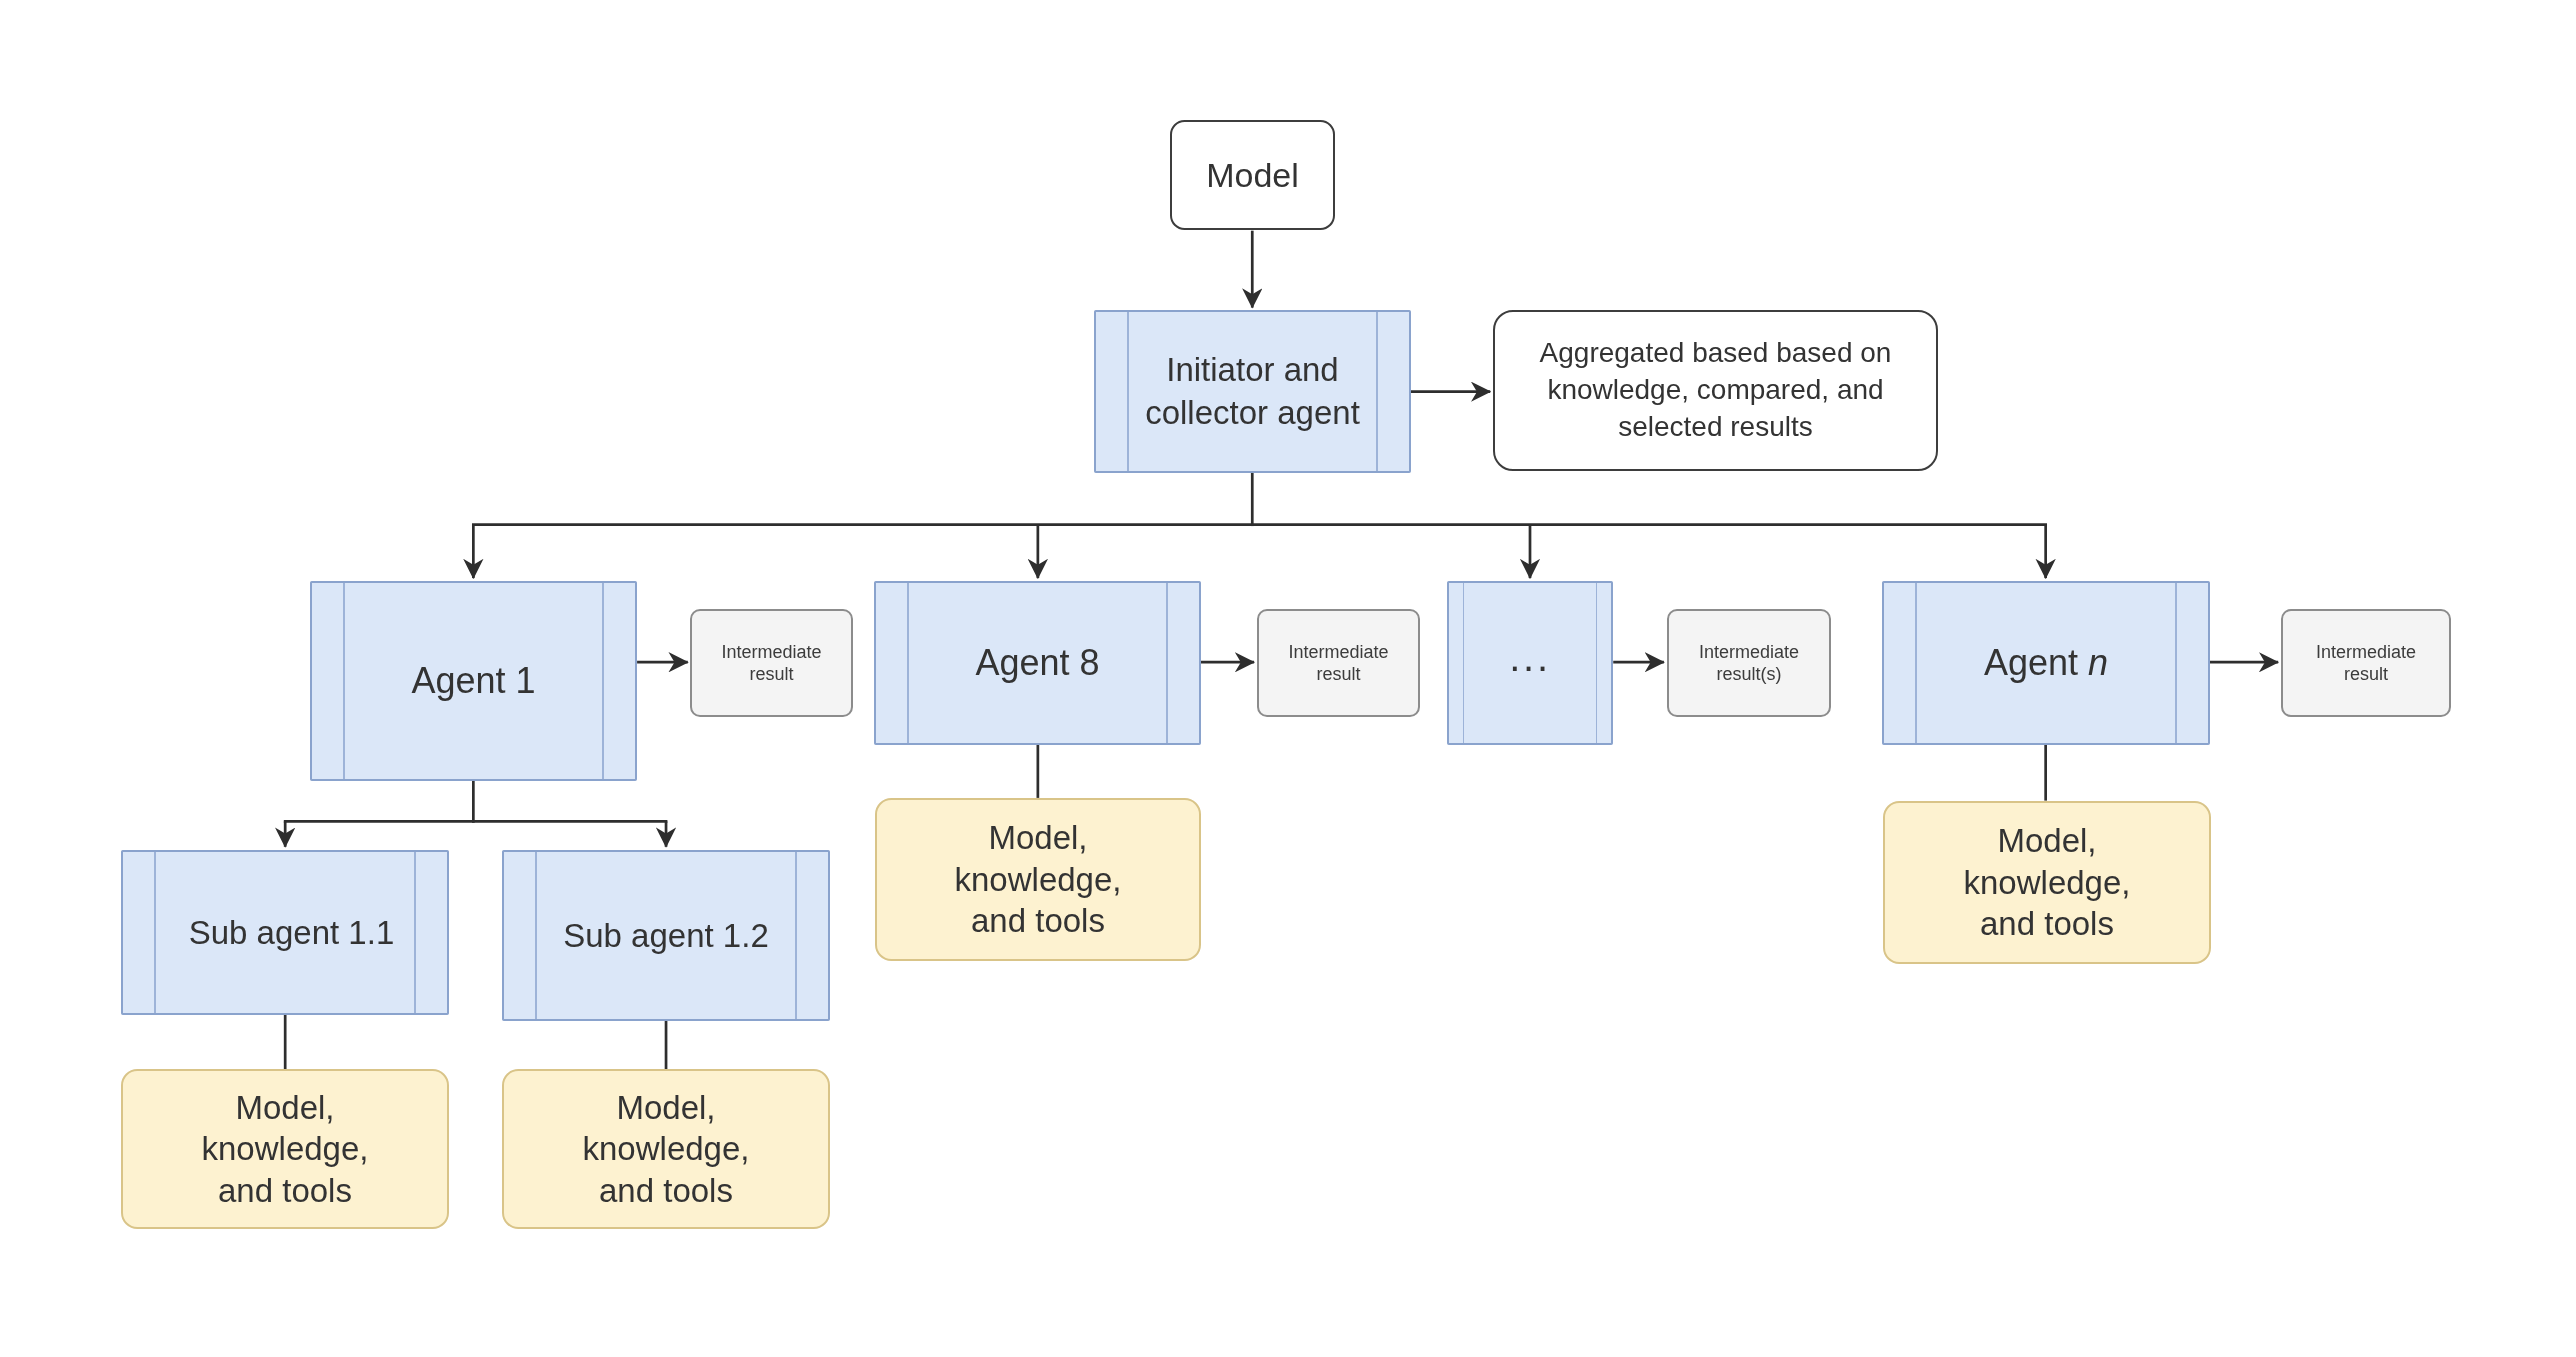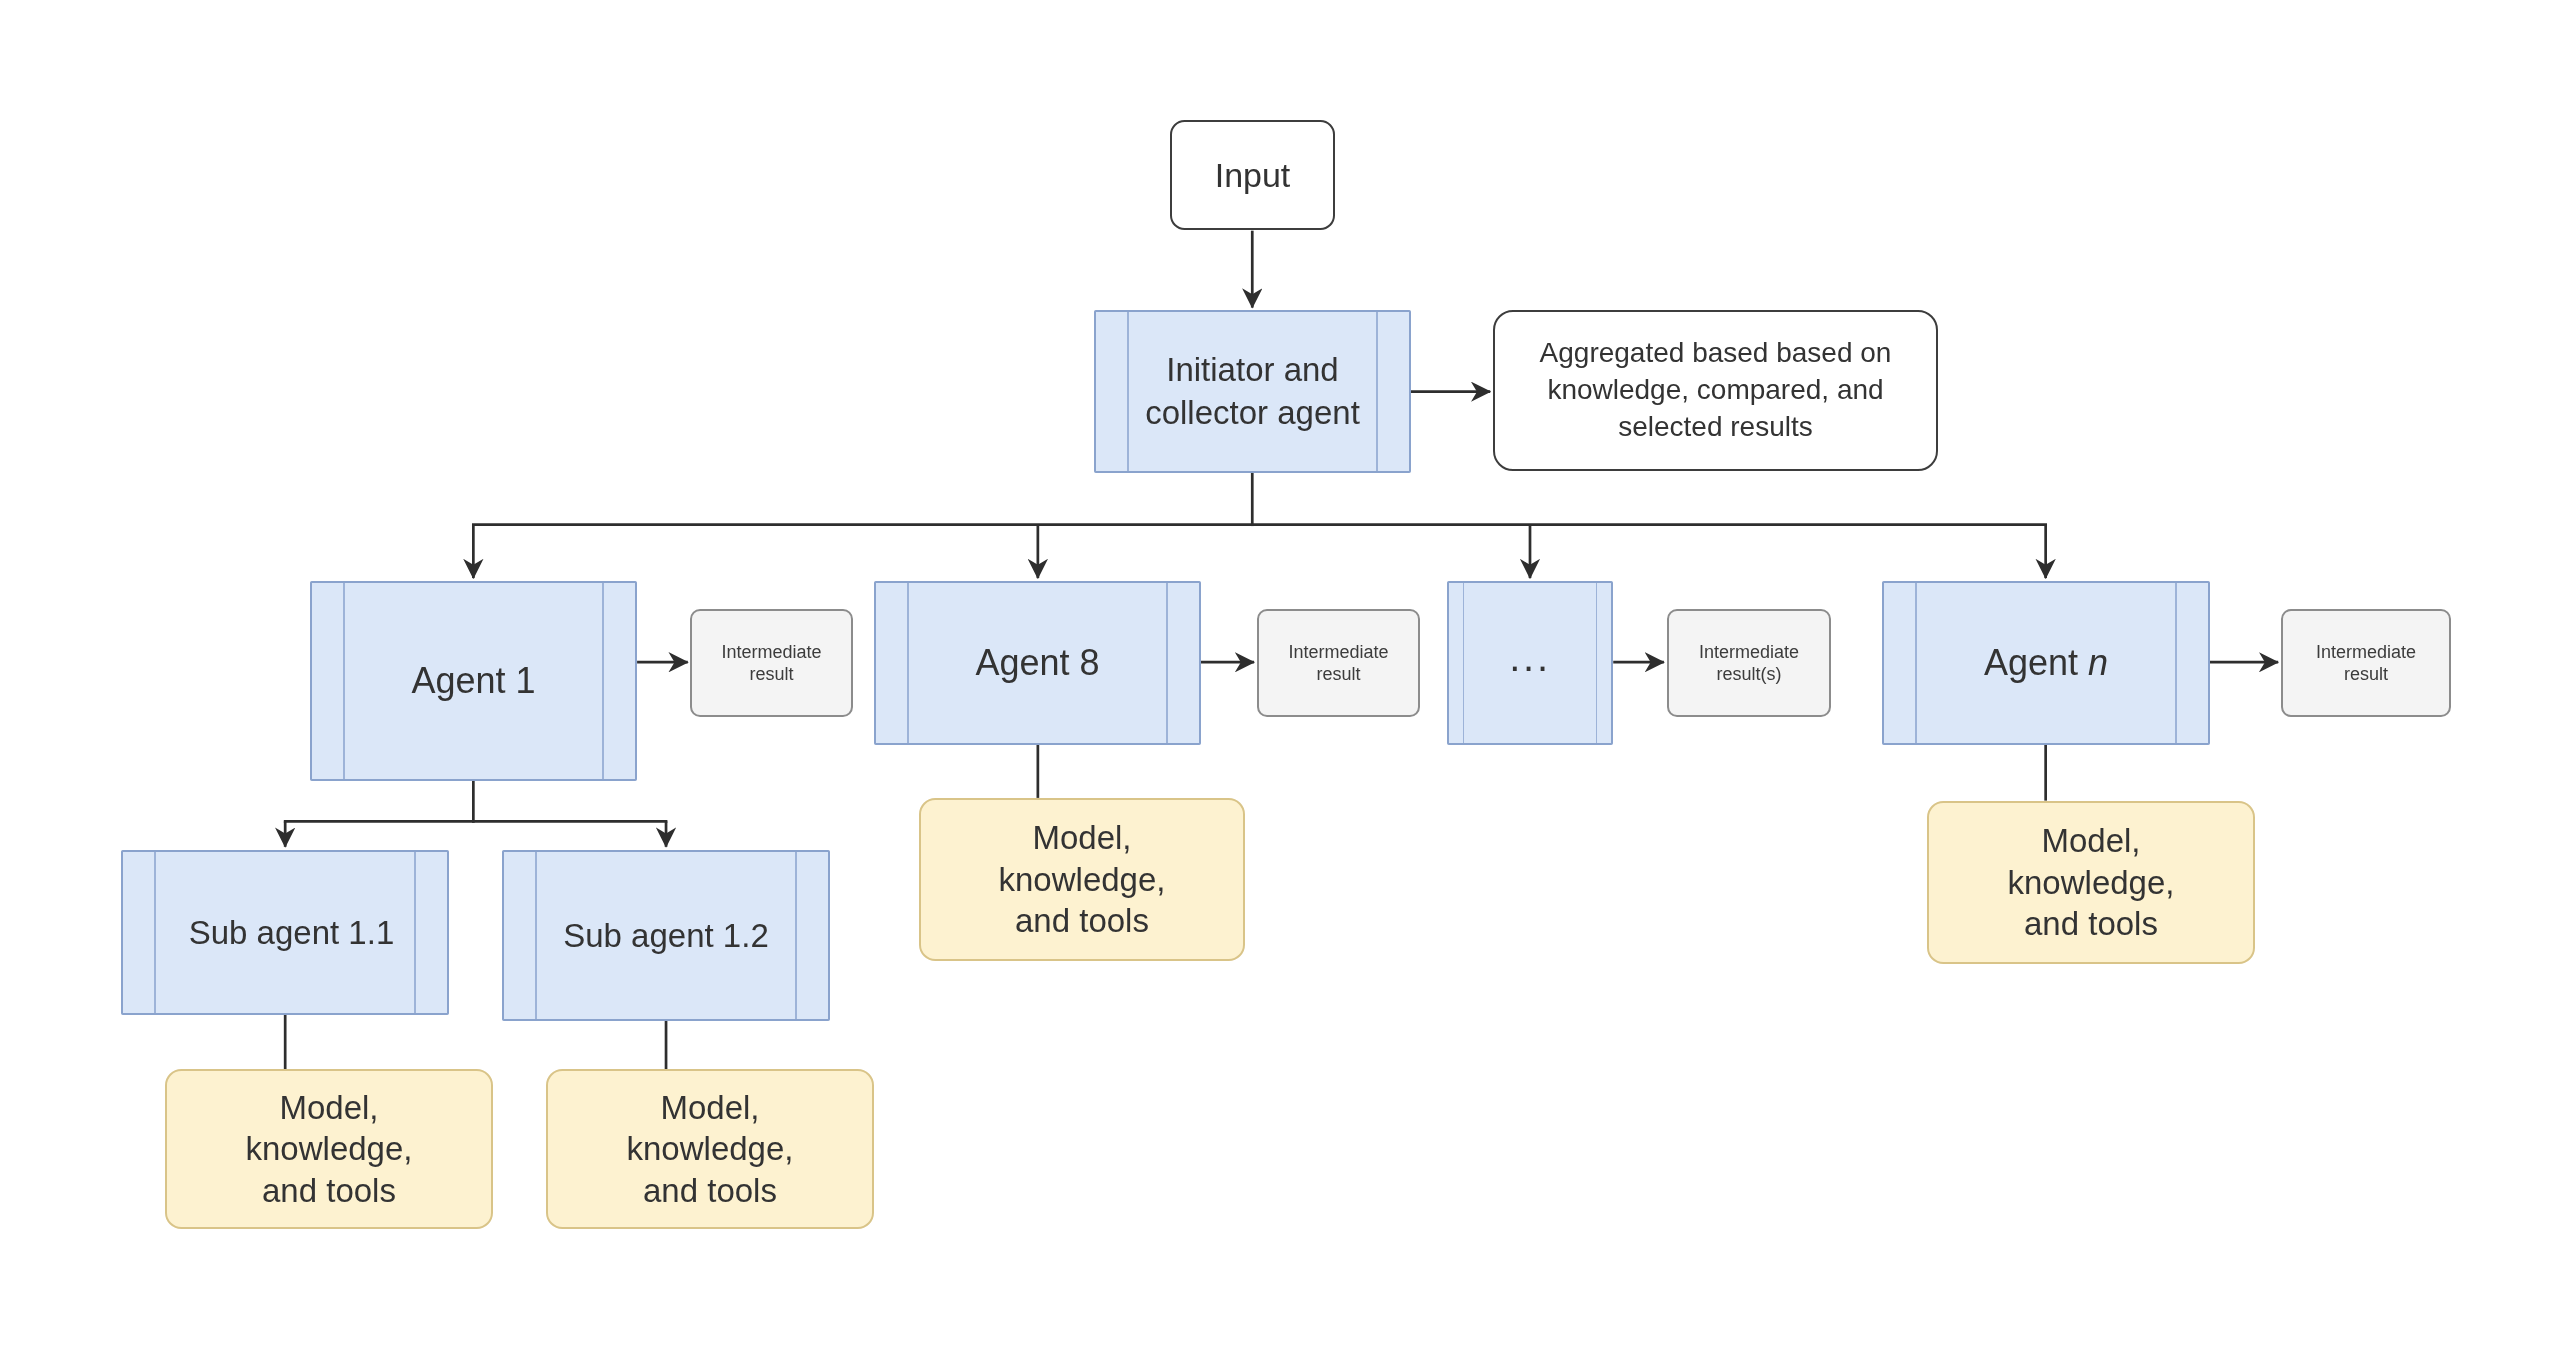--- a/index.html
+++ b/index.html
@@ -71,21 +71,20 @@
     line-height: 1.25;
     color: #3c3c3c;
   }
   
   .yellow {
     background: var(--yellow-fill, #fdf2d0);
     border: 2.3px solid var(--yellow-border, #d9c488);
     border-radius: 16.3px;
     font-size: 33px;
     line-height: 1.26;
-    margin-left: 44px;
   }
   .line { display: block; }
   .label { position: relative; z-index: 1; }
   .f37 { font-size: 33px; line-height: 1.3; }
   .f36 { font-size: 33px; }
   .dots { font-size: 40px; letter-spacing: 2.7px; padding-bottom: 11px; }
   .agent-n-italic { font-style: italic; }
   svg .wire {
     stroke: var(--line-color, #2e2e2e);
     stroke-width: 3;
@@ -123,21 +122,21 @@
       <path class="wire arrow" d="M315 908 L315 936"></path>
       <path class="wire arrow" d="M736 908 L736 936"></path>
       <path class="wire" d="M315 1121 L315 1182"></path>
       <path class="wire" d="M736 1121 L736 1182"></path>
       <path class="wire" d="M1147 823 L1147 882"></path>
       <path class="wire" d="M2261 823 L2261 885"></path>
     </g>
   </svg>
 
   <div class="node white" style="left:1170px; top:120px; width:165px; height:110px;">
-    <span class="label">Input</span>
+    <span class="label">Model</span>
   </div>
 
   <div class="node blue f37" style="left:1094px; top:310px; width:317px; height:163px;">
     <span class="label">
       <span class="line">Initiator and</span>
       <span class="line">collector agent</span>
     </span>
   </div>
 
   <div class="node white big" style="left:1493px; top:310px; width:445px; height:161px;">

